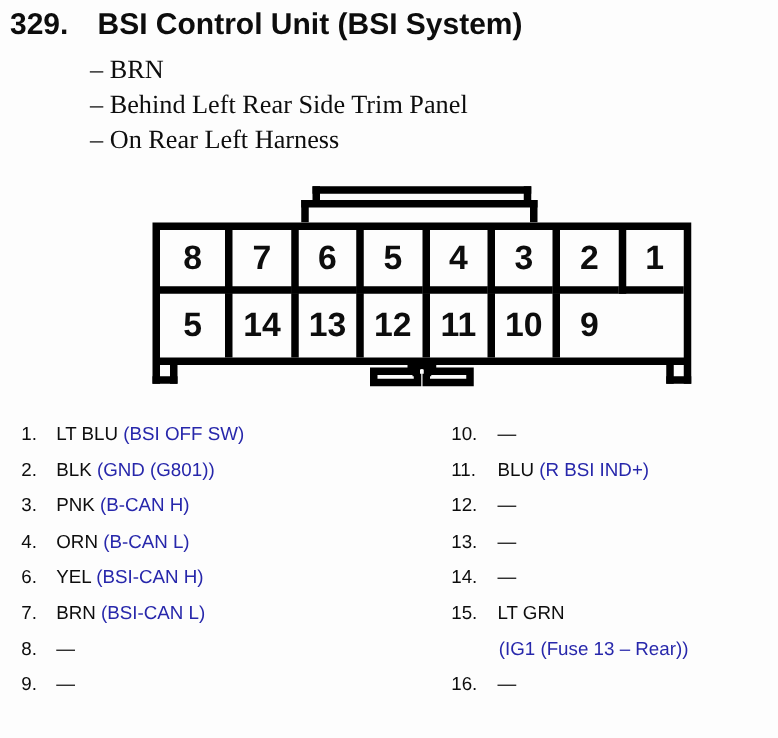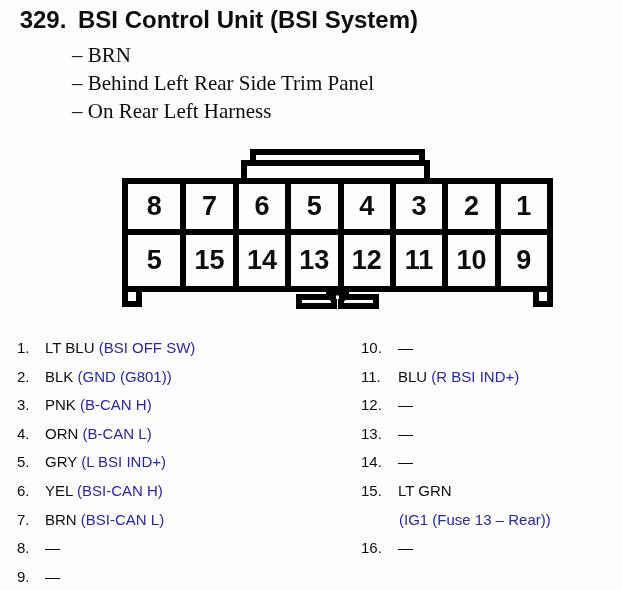--- a/index.html
+++ b/index.html
@@ -6,21 +6,21 @@
   * { box-sizing:content-box; }
   html,body { margin:0; padding:0; }
   body {
     width:622px; height:590px; position:relative; overflow:hidden;
     background:#fdfdfd; color:var(--ink);
     font-family:"Liberation Sans", sans-serif;
   }
 
   
   .header { position:absolute; left:8px; top:6px; font-size:24px; font-weight:bold; white-space:nowrap; }
-  .header .num { display:inline-block; width:70px;text-align:center; }
+  .header .num { display:inline-block; width:70px; }
 
   
   #notes { position:absolute; left:72px; top:41px; font-size:21px; line-height:28px;font-family:Liberation Serif, serif; }
 
   
   .connector { position:absolute; left:122px; top:148px; width:431px; height:165px; }
   .tab1 {
     position:absolute; left:128px; top:1px; width:163px; height:5px;
     border:6px solid var(--line); border-bottom:none; background:#fdfdfd;
   }
@@ -75,21 +75,20 @@
   <div id="connector-grid">
       <div class="cell bb">8</div>
       <div class="cell bl bb">7</div>
       <div class="cell bl bb">6</div>
       <div class="cell bl bb">5</div>
       <div class="cell bl bb">4</div>
       <div class="cell bl bb">3</div>
       <div class="cell bl bb">2</div>
       <div class="cell bl bb">1</div>
       <div class="cell">5</div>
-      <div class="cell bl">15</div>
       <div class="cell bl">14</div>
       <div class="cell bl">13</div>
       <div class="cell bl">12</div>
       <div class="cell bl">11</div>
       <div class="cell bl">10</div>
       <div class="cell bl">9</div>
     </div>
   <div class="foot l"></div>
   <div class="foot r"></div>
   <svg class="latch" width="97" height="26" viewBox="0 0 97 26">
@@ -97,21 +96,20 @@
     <path d="M 57,4 V 11 H 87 V 20 H 52 V 13" fill="none" stroke="#000" stroke-width="6"></path>
     <path d="M 44,15 V 9 A 5,5 0 0 1 53,9 V 15" fill="none" stroke="#000" stroke-width="6"></path>
   </svg>
 </div>
 
 <div id="pins-left" class="pinlist">
     <div class="pin-row"><span class="pin-num">1.</span><span class="wire">LT BLU</span> <span class="fn">(BSI OFF SW)</span></div>
     <div class="pin-row"><span class="pin-num">2.</span><span class="wire">BLK</span> <span class="fn">(GND (G801))</span></div>
     <div class="pin-row"><span class="pin-num">3.</span><span class="wire">PNK</span> <span class="fn">(B-CAN H)</span></div>
     <div class="pin-row"><span class="pin-num">4.</span><span class="wire">ORN</span> <span class="fn">(B-CAN L)</span></div>
-    <div class="pin-row"><span class="pin-num">5.</span><span class="wire">GRY</span> <span class="fn">(L BSI IND+)</span></div>
     <div class="pin-row"><span class="pin-num">6.</span><span class="wire">YEL</span> <span class="fn">(BSI-CAN H)</span></div>
     <div class="pin-row"><span class="pin-num">7.</span><span class="wire">BRN</span> <span class="fn">(BSI-CAN L)</span></div>
     <div class="pin-row"><span class="pin-num">8.</span><span class="wire">—</span></div>
     <div class="pin-row"><span class="pin-num">9.</span><span class="wire">—</span></div>
   </div>
 <div id="pins-right" class="pinlist">
     <div class="pin-row"><span class="pin-num">10.</span><span class="wire">—</span></div>
     <div class="pin-row"><span class="pin-num">11.</span><span class="wire">BLU</span> <span class="fn">(R BSI IND+)</span></div>
     <div class="pin-row"><span class="pin-num">12.</span><span class="wire">—</span></div>
     <div class="pin-row"><span class="pin-num">13.</span><span class="wire">—</span></div>

